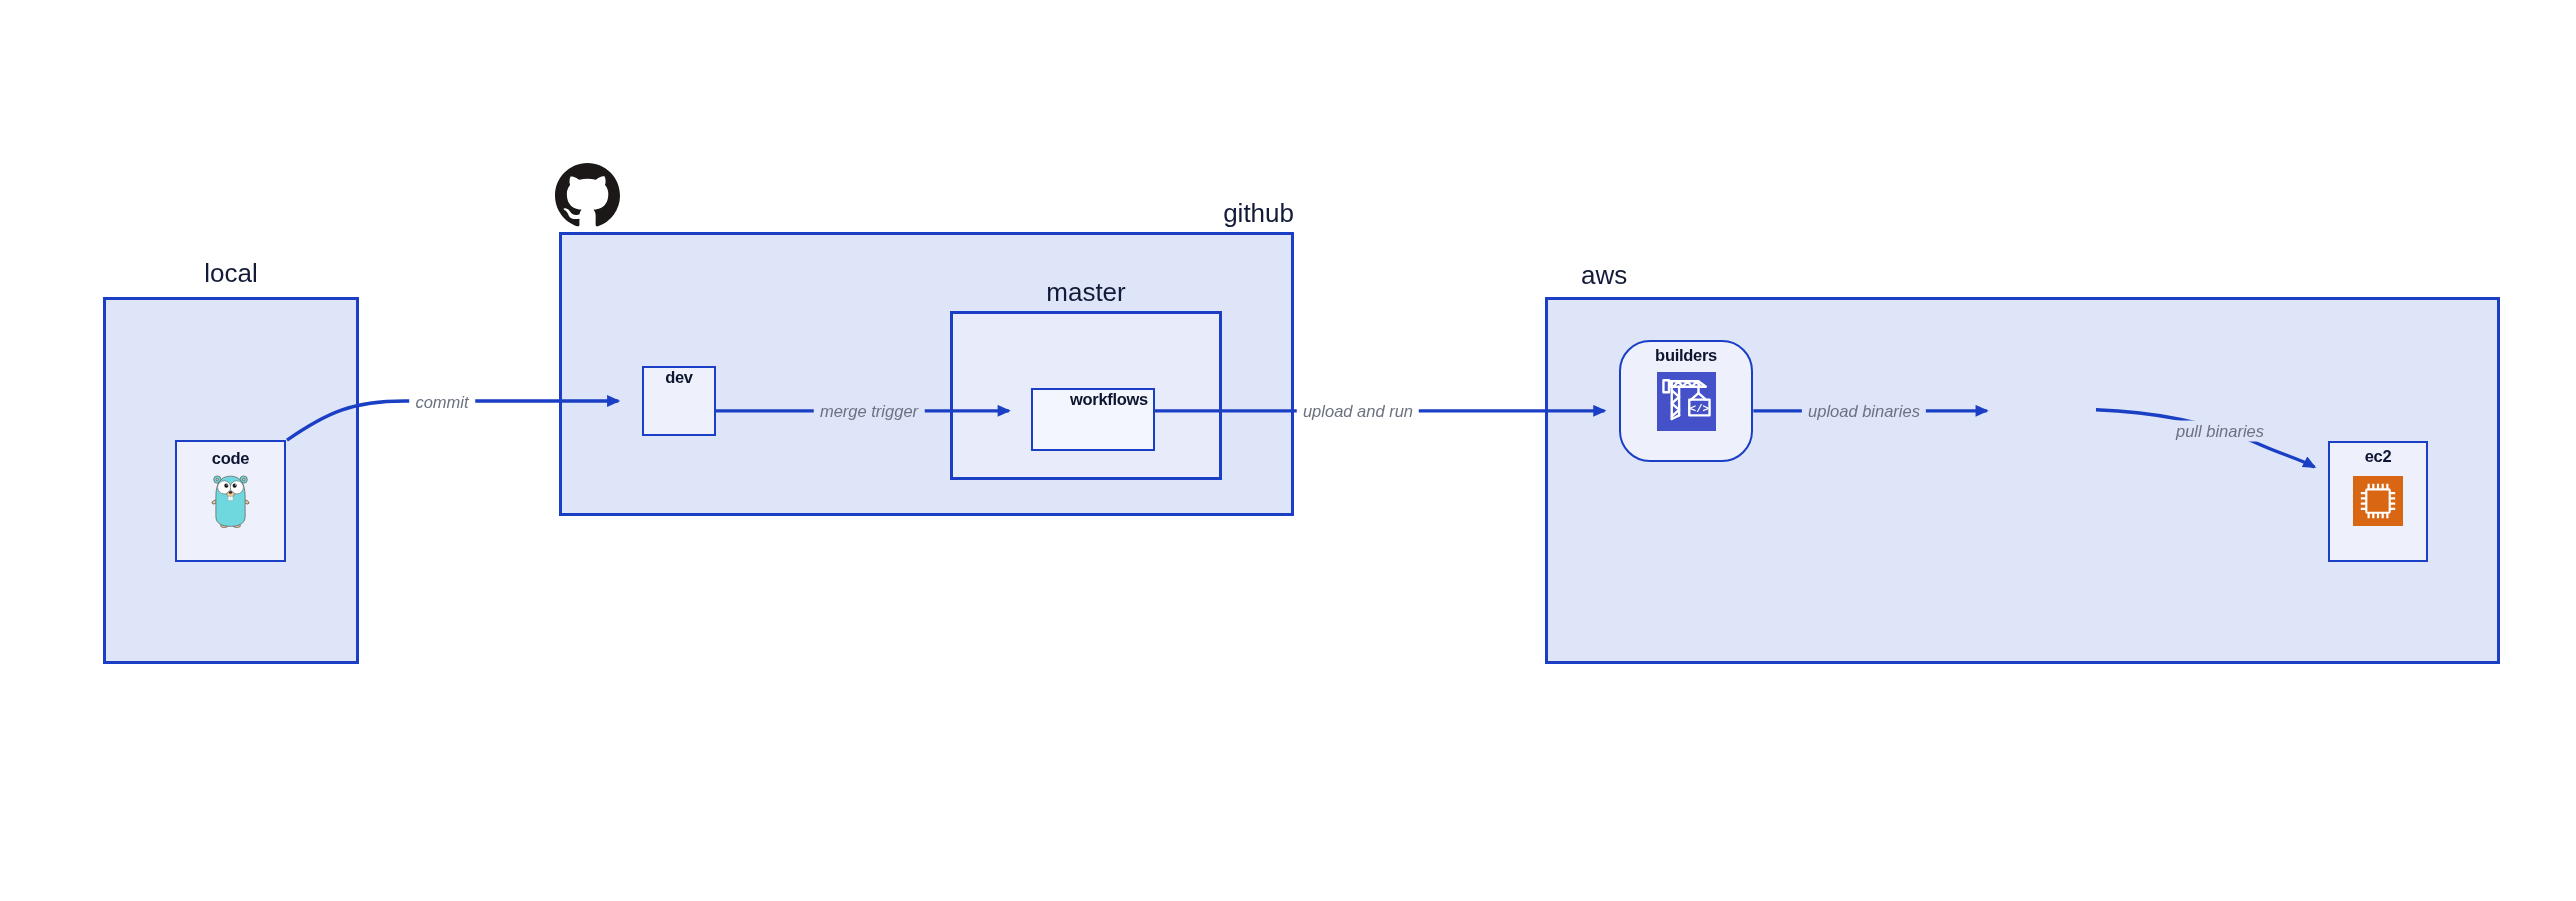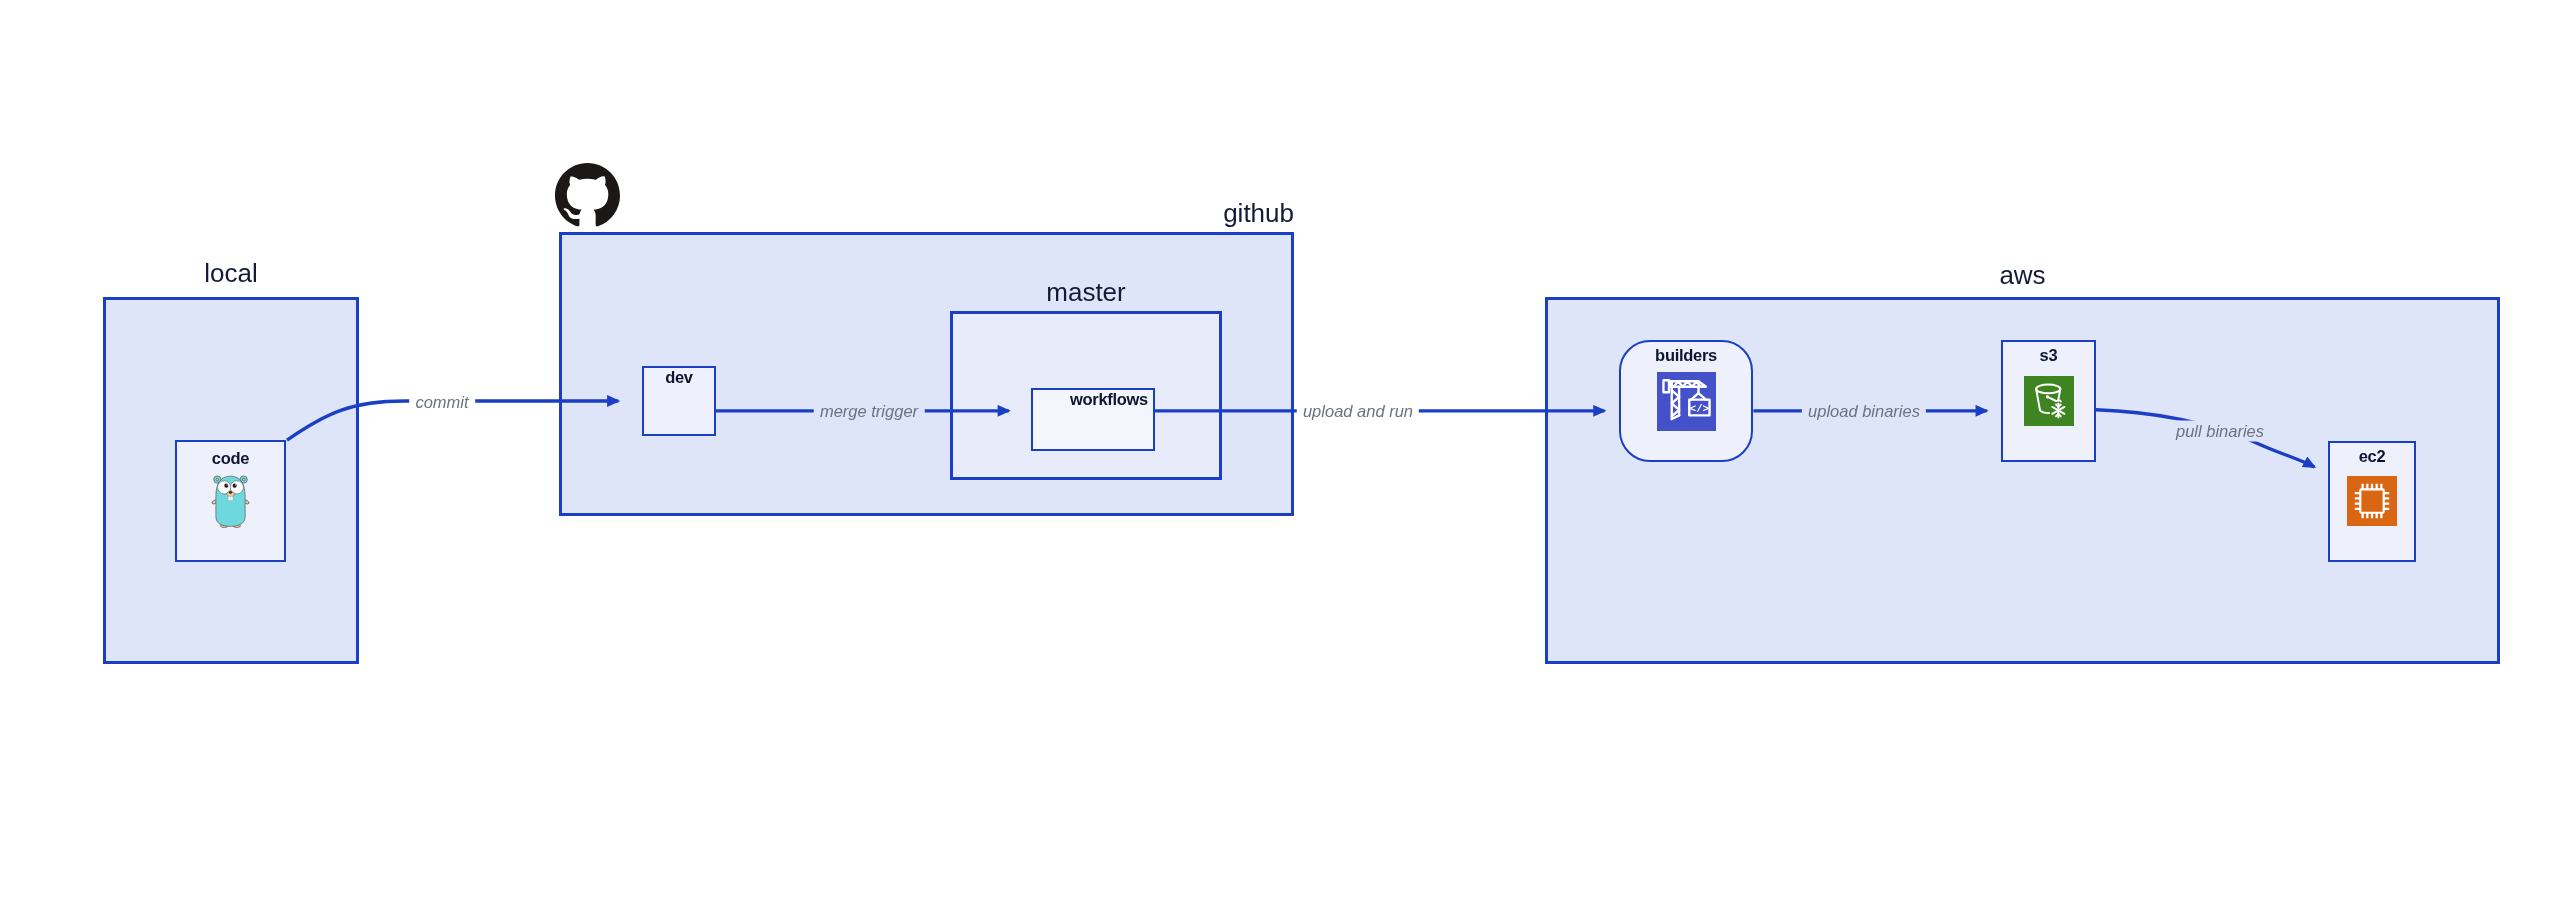--- a/index.html
+++ b/index.html
@@ -70,21 +70,21 @@
   <div class="container" style="left:103px;top:297px;width:256px;height:367px;"></div>
   <div class="ctr-label" style="left:103px;top:259px;width:256px;text-align:center;">local</div>
 
   <div class="container" style="left:559px;top:232px;width:735px;height:284px;"></div>
   <div class="ctr-label" style="left:1088px;top:199px;width:206px;text-align:right;">github</div>
 
   <div class="container master" style="left:950px;top:311px;width:272px;height:169px;"></div>
   <div class="ctr-label" style="left:950px;top:278px;width:272px;text-align:center;">master</div>
 
   <div class="container" style="left:1545px;top:297px;width:955px;height:367px;"></div>
-  <div class="ctr-label" style="left:1545px;top:261px;width:955px;text-align:center;">aws</div>
+  <div class="ctr-label" style="left:1581px;top:261px;width:955px;">aws</div>
 
   <div style="position:absolute;left:555px;top:163px;width:65px;height:65px;">
     <svg viewBox="0 0 16 16" width="65" height="65">
       <path fill="#1b1817" d="M8 0C3.58 0 0 3.58 0 8c0 3.54 2.29 6.53 5.47 7.59.4.07.55-.17.55-.38 0-.19-.01-.82-.01-1.49-2.01.37-2.53-.49-2.69-.94-.09-.23-.48-.94-.82-1.13-.28-.15-.68-.52-.01-.53.63-.01 1.08.58 1.23.82.72 1.21 1.87.87 2.33.66.07-.52.28-.87.51-1.07-1.78-.2-3.64-.89-3.64-3.95 0-.87.31-1.59.82-2.15-.08-.2-.36-1.02.08-2.12 0 0 .67-.21 2.2.82.64-.18 1.32-.27 2-.27s1.36.09 2 .27c1.53-1.04 2.2-.82 2.2-.82.44 1.1.16 1.92.08 2.12.51.56.82 1.27.82 2.15 0 3.07-1.87 3.75-3.65 3.95.29.25.54.73.54 1.48 0 1.07-.01 1.93-.01 2.2 0 .21.15.46.55.38A8.012 8.012 0 0 0 16 8c0-4.42-3.58-8-8-8z"></path>
     </svg>
   </div>
 
   <svg class="edges" width="2604" height="902" viewBox="0 0 5054 1750">
     <defs>
       <marker id="arrow" viewBox="0 0 10 9" refX="8.5" refY="4.5" markerWidth="27" markerHeight="23" markerUnits="userSpaceOnUse" orient="auto">
@@ -158,45 +158,22 @@
           <path d="M24,47 L16,51"></path>
           <path d="M45,16 V23"></path>
           <path d="M37,30 L45,23 L53,30"></path>
           <rect x="35" y="30" width="22" height="17"></rect>
         </g>
         <text x="46" y="43.5" text-anchor="middle" font-family="Liberation Mono, DejaVu Sans Mono, monospace" font-size="11.5" font-weight="bold" fill="#ffffff">&lt;/&gt;</text>
       </svg>
     </div>
   </div>
 
-  <div class="node" style="left:2001px;top:340px;width:95px;height:122px;">
-    <div class="node-label" style="margin-top:4.1px;">s3</div>
-    <div class="icon-box" style="margin-top:11.3px;">
-      <svg viewBox="0 0 64 64" width="50" height="50">
-        <rect x="0" y="0" width="64" height="64" fill="#3e8522"></rect>
-        <g stroke="#ffffff" stroke-width="2.6" fill="none" stroke-linecap="round">
-          <ellipse cx="31" cy="16.5" rx="15.5" ry="5.5"></ellipse>
-          <path d="M15.5,16.5 L20.5,44 C25,48.5 37,48.5 41.5,44 L46.5,16.5"></path>
-          <path d="M29.5,26.5 L43,33"></path>
-          <circle cx="44.8" cy="33.8" r="2.4"></circle>
-        </g>
-        <circle cx="30" cy="26.7" r="2" fill="#ffffff"></circle>
-        <circle cx="44" cy="44" r="11.5" fill="#3e8522"></circle>
-        <g stroke="#ffffff" stroke-width="2.4" fill="none" stroke-linecap="round">
-          <path d="M44,35 V53"></path>
-          <path d="M36.2,39.5 L51.8,48.5"></path>
-          <path d="M51.8,39.5 L36.2,48.5"></path>
-          <path d="M41,36.5 L44,39.5 L47,36.5"></path>
-          <path d="M41,51.5 L44,48.5 L47,51.5"></path>
-        </g>
-      </svg>
-    </div>
-  </div>
 
-  <div class="node" style="left:2328px;top:441px;width:88px;height:121px;">
+  <div class="node" style="left:2328px;top:441px;width:100px;height:121px;">
     <div class="node-label" style="margin-top:4.1px;">ec2</div>
     <div class="icon-box" style="margin-top:10.3px;">
       <svg viewBox="0 0 64 64" width="50" height="50">
         <rect x="0" y="0" width="64" height="64" fill="#d86613"></rect>
         <g stroke="#ffffff" stroke-width="2.8" fill="none">
           <rect x="17" y="17" width="30" height="30" rx="1.5"></rect>
           <path d="M20,10 V17 M26,10 V17 M32,10 V17 M38,10 V17 M44,10 V17"></path>
           <path d="M20,47 V54 M26,47 V54 M32,47 V54 M38,47 V54 M44,47 V54"></path>
           <path d="M10,22 H17 M10,28.7 H17 M10,35.3 H17 M10,42 H17"></path>
           <path d="M47,22 H54 M47,28.7 H54 M47,35.3 H54 M47,42 H54"></path>

